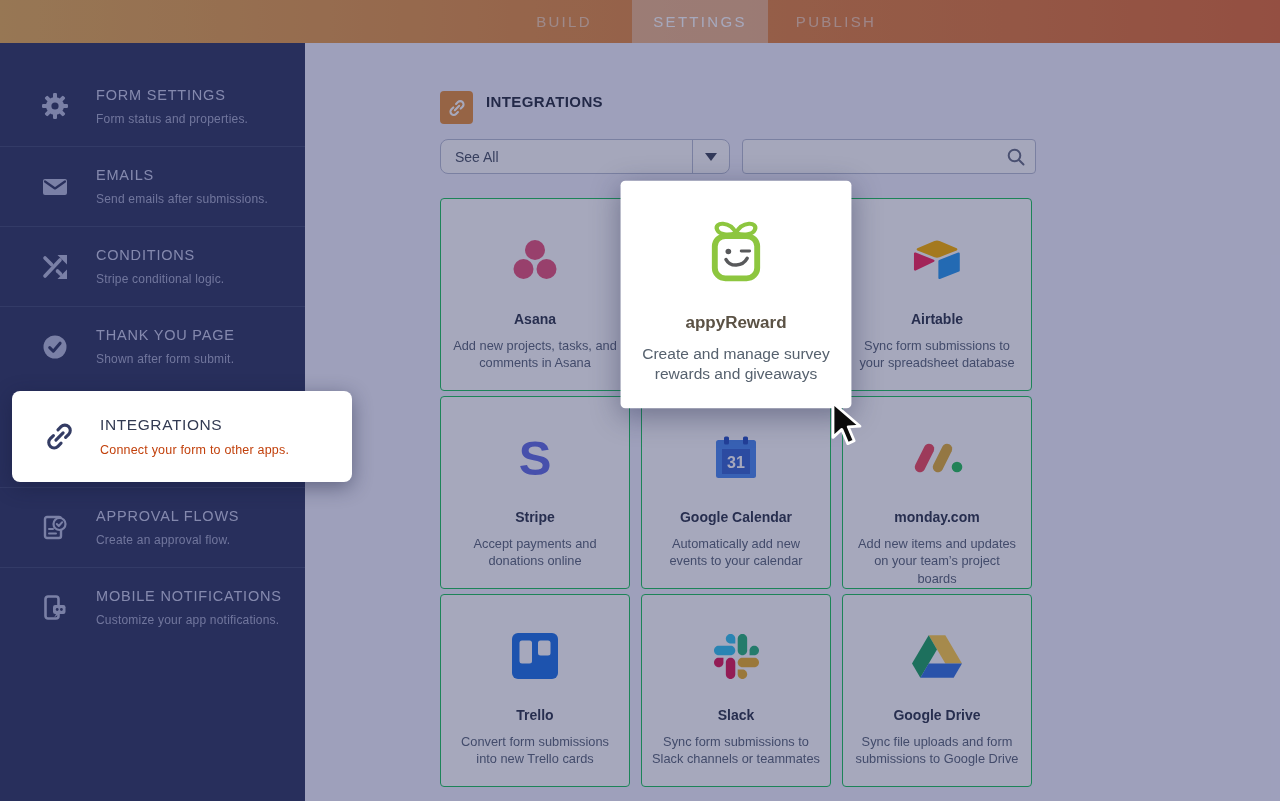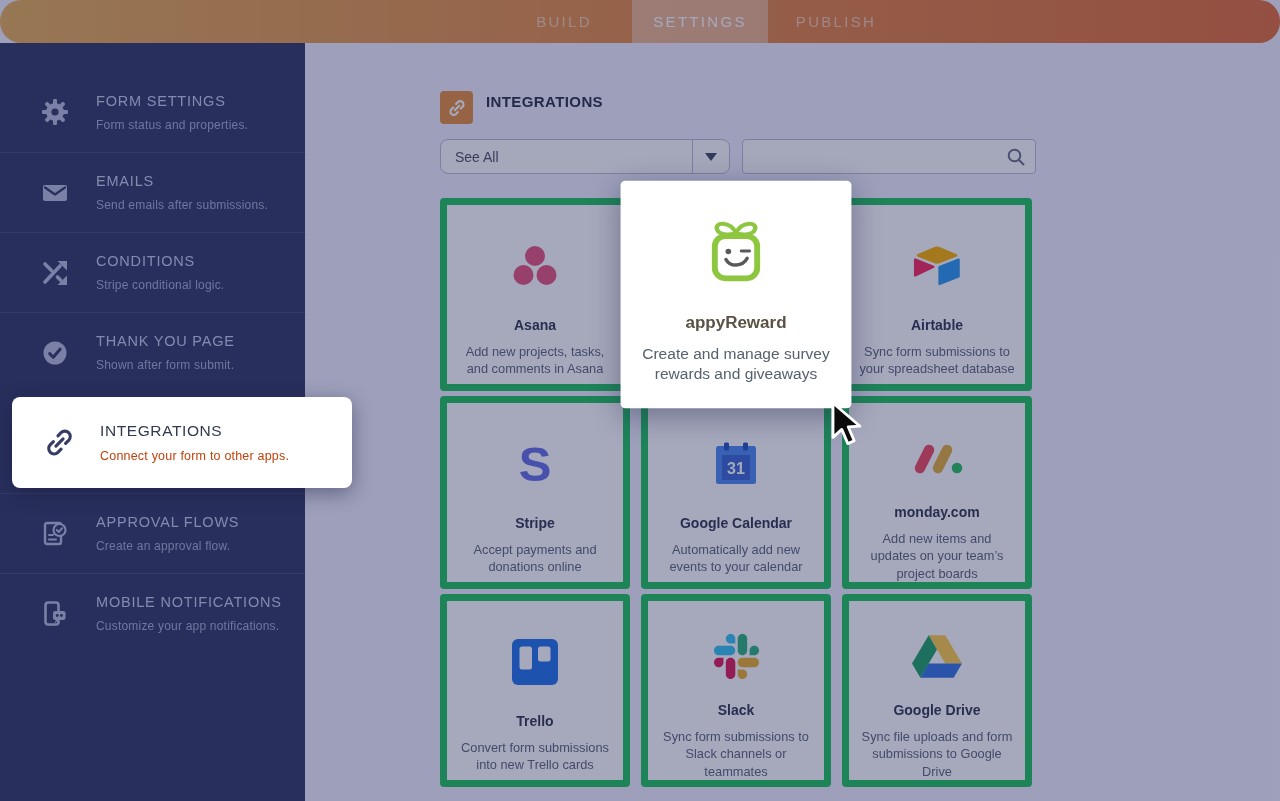--- a/index.html
+++ b/index.html
@@ -5,29 +5,29 @@
   html,body{margin:0;padding:0;}
   body{
     width:1280px;height:801px;overflow:hidden;
     font-family:"Liberation Sans",sans-serif;
     background:#f3f3fe;position:relative;
   }
   .screen{position:absolute;inset:0;width:1280px;height:801px;}
 
   
   .topbar{position:absolute;top:0;left:0;width:1280px;height:43px;
-    background:linear-gradient(90deg,#e7b058 0%,#e5944a 40%,#e2703a 100%);border-radius:21px;}
+    background:linear-gradient(90deg,#e7b058 0%,#e5944a 40%,#e2703a 100%);}
   .tabs{position:absolute;left:496px;top:0;height:43px;display:flex;}
   .tab{width:136px;height:43px;display:flex;align-items:center;justify-content:center;
     color:rgba(255,255,255,.55);font-size:15px;letter-spacing:2.3px;cursor:pointer;}
   .tab.active{background:rgba(255,255,255,.38);color:#ffffff;}
 
   
   .sidebar{position:absolute;top:43px;left:0;width:305px;height:758px;
-    background:#343c64;padding-top:29px;box-sizing:border-box;}
+    background:#343c64;padding-top:23px;box-sizing:border-box;}
   .s-item{height:80px;display:flex;align-items:center;padding-left:38px;
     box-sizing:border-box;border-top:1px solid rgba(170,178,215,0.16);cursor:pointer;}
   .s-item:first-child{border-top:none;}
   .s-icon{width:34px;display:flex;justify-content:center;align-items:center;flex:none;}
   .s-text{margin-left:24px;display:flex;flex-direction:column;}
   .s-title{font-size:14.5px;color:#c9cde8;letter-spacing:.8px;}
   .s-desc{font-size:12px;color:#a9aecd;margin-top:9px;letter-spacing:.2px;}
   .s-item.active{position:relative;z-index:60;background:#fff;width:340px;height:91px;
     margin:5px 0 5px 12px;padding-left:30px;border-radius:8px;border-top:none;
     box-shadow:0 5px 20px rgba(22,27,60,.45);}
@@ -53,21 +53,21 @@
   .dd-tri{width:0;height:0;border-left:6.5px solid transparent;
     border-right:6.5px solid transparent;border-top:8px solid #454d61;}
   .search{width:294px;height:35px;background:#fdfdfe;border:1px solid #b9bed3;
     border-radius:4px;box-sizing:border-box;position:relative;}
   .search input{width:100%;height:100%;border:none;outline:none;background:transparent;
     box-sizing:border-box;padding:0 38px 0 12px;font-family:"Liberation Sans",sans-serif;font-size:14px;color:#3a4154;}
   .search .mag{position:absolute;right:9px;top:7px;}
 
   .grid{margin-top:24px;display:grid;grid-template-columns:repeat(3,190px);
     grid-auto-rows:193px;gap:5px 11px;}
-  .card{background:#fff;border:7px solid #22c55e;border-radius:4px;
+  .card{background:#fff;border:1px solid #22c55e;border-radius:4px;
     display:flex;flex-direction:column;align-items:center;text-align:center;
     box-sizing:border-box;padding-top:30px;cursor:pointer;}
   .logo-box{height:62px;display:flex;align-items:center;justify-content:center;}
   .card-title{margin-top:20px;font-size:14px;font-weight:bold;color:#333b50;}
   .card-desc{margin-top:10px;font-size:12.8px;line-height:1.35;color:#5f6a7d;padding:0 10px;}
   .card.hovered{position:relative;z-index:60;border:none;
     transform:scale(1.215,1.18);box-shadow:0 6px 24px rgba(28,33,70,.4);}
   .card.hovered .card-title{color:#5b5245;}
   .card.hovered .card-desc{color:#56616e;}
   .stripe-s{font-size:49px;font-weight:bold;color:#6772e5;line-height:1;}

